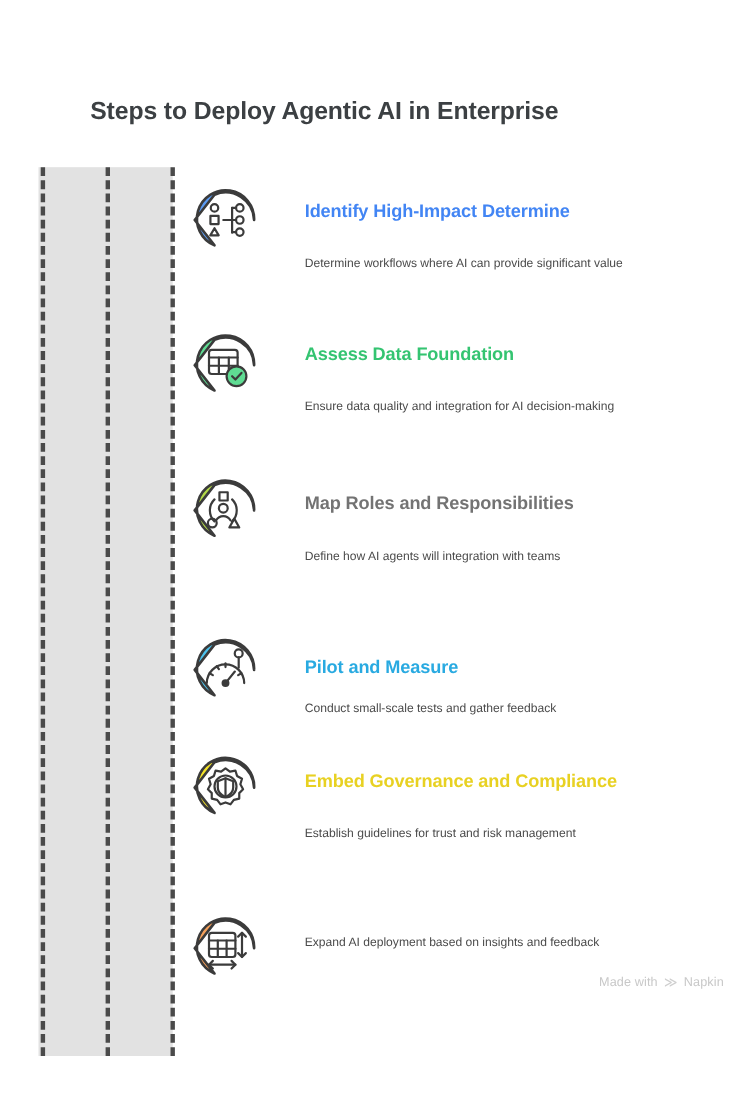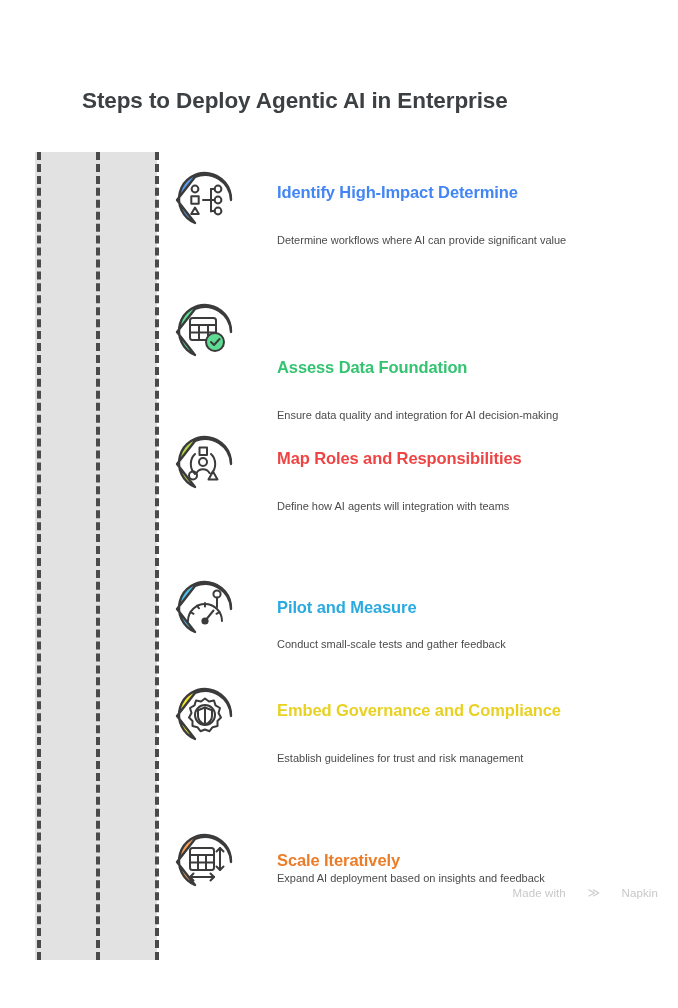--- a/index.html
+++ b/index.html
@@ -101,21 +101,21 @@
     width: 300px;
   }
 
   
   .watermark {
     position: absolute;
     right: 20px;
     bottom: 22px;
     display: flex;
     align-items: center;
-    gap: 21px;
+    gap: 5px;
     color: #c8c8c8;
     font-size: 11.5px;
     letter-spacing: 0.1px;
   }
   .watermark .mark-glyph {
     display: inline-block;
     line-height: 1;
     font-size: 13px;
     color: #cfcfcf;
     transform: scaleX(0.9);
@@ -170,42 +170,42 @@
             <path d="M17 23 L43 23"></path>
             <path d="M17 30.5 L43 30.5"></path>
             <path d="M26 23 L26 38"></path>
             <path d="M35 23 L35 38"></path>
             <circle cx="42" cy="40" r="9" fill="#5fdc93"></circle>
             <path d="M38 40 L41 43 L46.5 37"></path>
           </g>
         </svg>
       </div>
       <div class="step-body" style="top:10px;">
-        <p class="step-title" style="color:#34c471;margin-top:45px;">Assess Data Foundation</p>
+        <p class="step-title" style="color:#34c471;">Assess Data Foundation</p>
         <p class="step-desc" style="margin-top:30px;">Ensure data quality and integration for AI decision-making</p>
       </div>
     </div>
 
     <div class="step" style="top:434px;">
       <div class="step-icon">
         <svg viewBox="0 0 64 60" xmlns="http://www.w3.org/2000/svg">
           <path d="M58 30 A26 26 0 1 0 22 53 L4 30 L22 7 A26 26 0 0 1 58 30 Z" fill="#b2d848" stroke="#3b3b3b" stroke-width="2.4" stroke-linejoin="round"></path>
           <g fill="none" stroke="#3b3b3b" stroke-width="2" stroke-linecap="round" stroke-linejoin="round">
             <path d="M22 40 A14 14 0 0 1 22 20"></path>
             <path d="M38 20 A14 14 0 0 1 38 40"></path>
             <rect x="26.5" y="13.5" width="7.5" height="7.5"></rect>
             <circle cx="30" cy="28" r="4"></circle>
             <path d="M23.5 39 A7.5 7.5 0 0 1 36.5 39"></path>
             <circle cx="20" cy="41.5" r="4"></circle>
             <path d="M40 37.5 L44.5 45.5 L35.5 45.5 Z"></path>
           </g>
         </svg>
       </div>
       <div class="step-body" style="top:14px;">
-        <p class="step-title" style="color:#ef4444;">Map Roles and Responsibilities</p>
+        <p class="step-title" style="color:#737373;">Map Roles and Responsibilities</p>
         <p class="step-desc" style="margin-top:30px;">Define how AI agents will integration with teams</p>
       </div>
     </div>
 
     <div class="step" style="top:579px;">
       <div class="step-icon">
         <svg viewBox="0 0 64 60" xmlns="http://www.w3.org/2000/svg">
           <path d="M58 30 A26 26 0 1 0 22 53 L4 30 L22 7 A26 26 0 0 1 58 30 Z" fill="#4cc3ef" stroke="#3b3b3b" stroke-width="2.4" stroke-linejoin="round"></path>
           <g fill="none" stroke="#3b3b3b" stroke-width="2" stroke-linecap="round" stroke-linejoin="round">
             <path d="M15 42 A17 17 0 0 1 49 42"></path>
@@ -257,21 +257,20 @@
             <path d="M47 16 L47 38"></path>
             <path d="M43.5 19.5 L47 16 L50.5 19.5"></path>
             <path d="M43.5 34.5 L47 38 L50.5 34.5"></path>
             <path d="M17 45 L41 45"></path>
             <path d="M20.5 41.5 L17 45 L20.5 48.5"></path>
             <path d="M37.5 41.5 L41 45 L37.5 48.5"></path>
           </g>
         </svg>
       </div>
       <div class="step-body" style="top:18px;">
-        <p class="step-title" style="color:#ec7d28;">Scale Iteratively</p>
         <p class="step-desc" style="width:285px;">Expand AI deployment based on insights and feedback</p>
       </div>
     </div>
 
   </div>
 
   <div class="watermark">
     <span>Made with</span>
     <span class="mark-glyph">≫</span>
     <span>Napkin</span>

